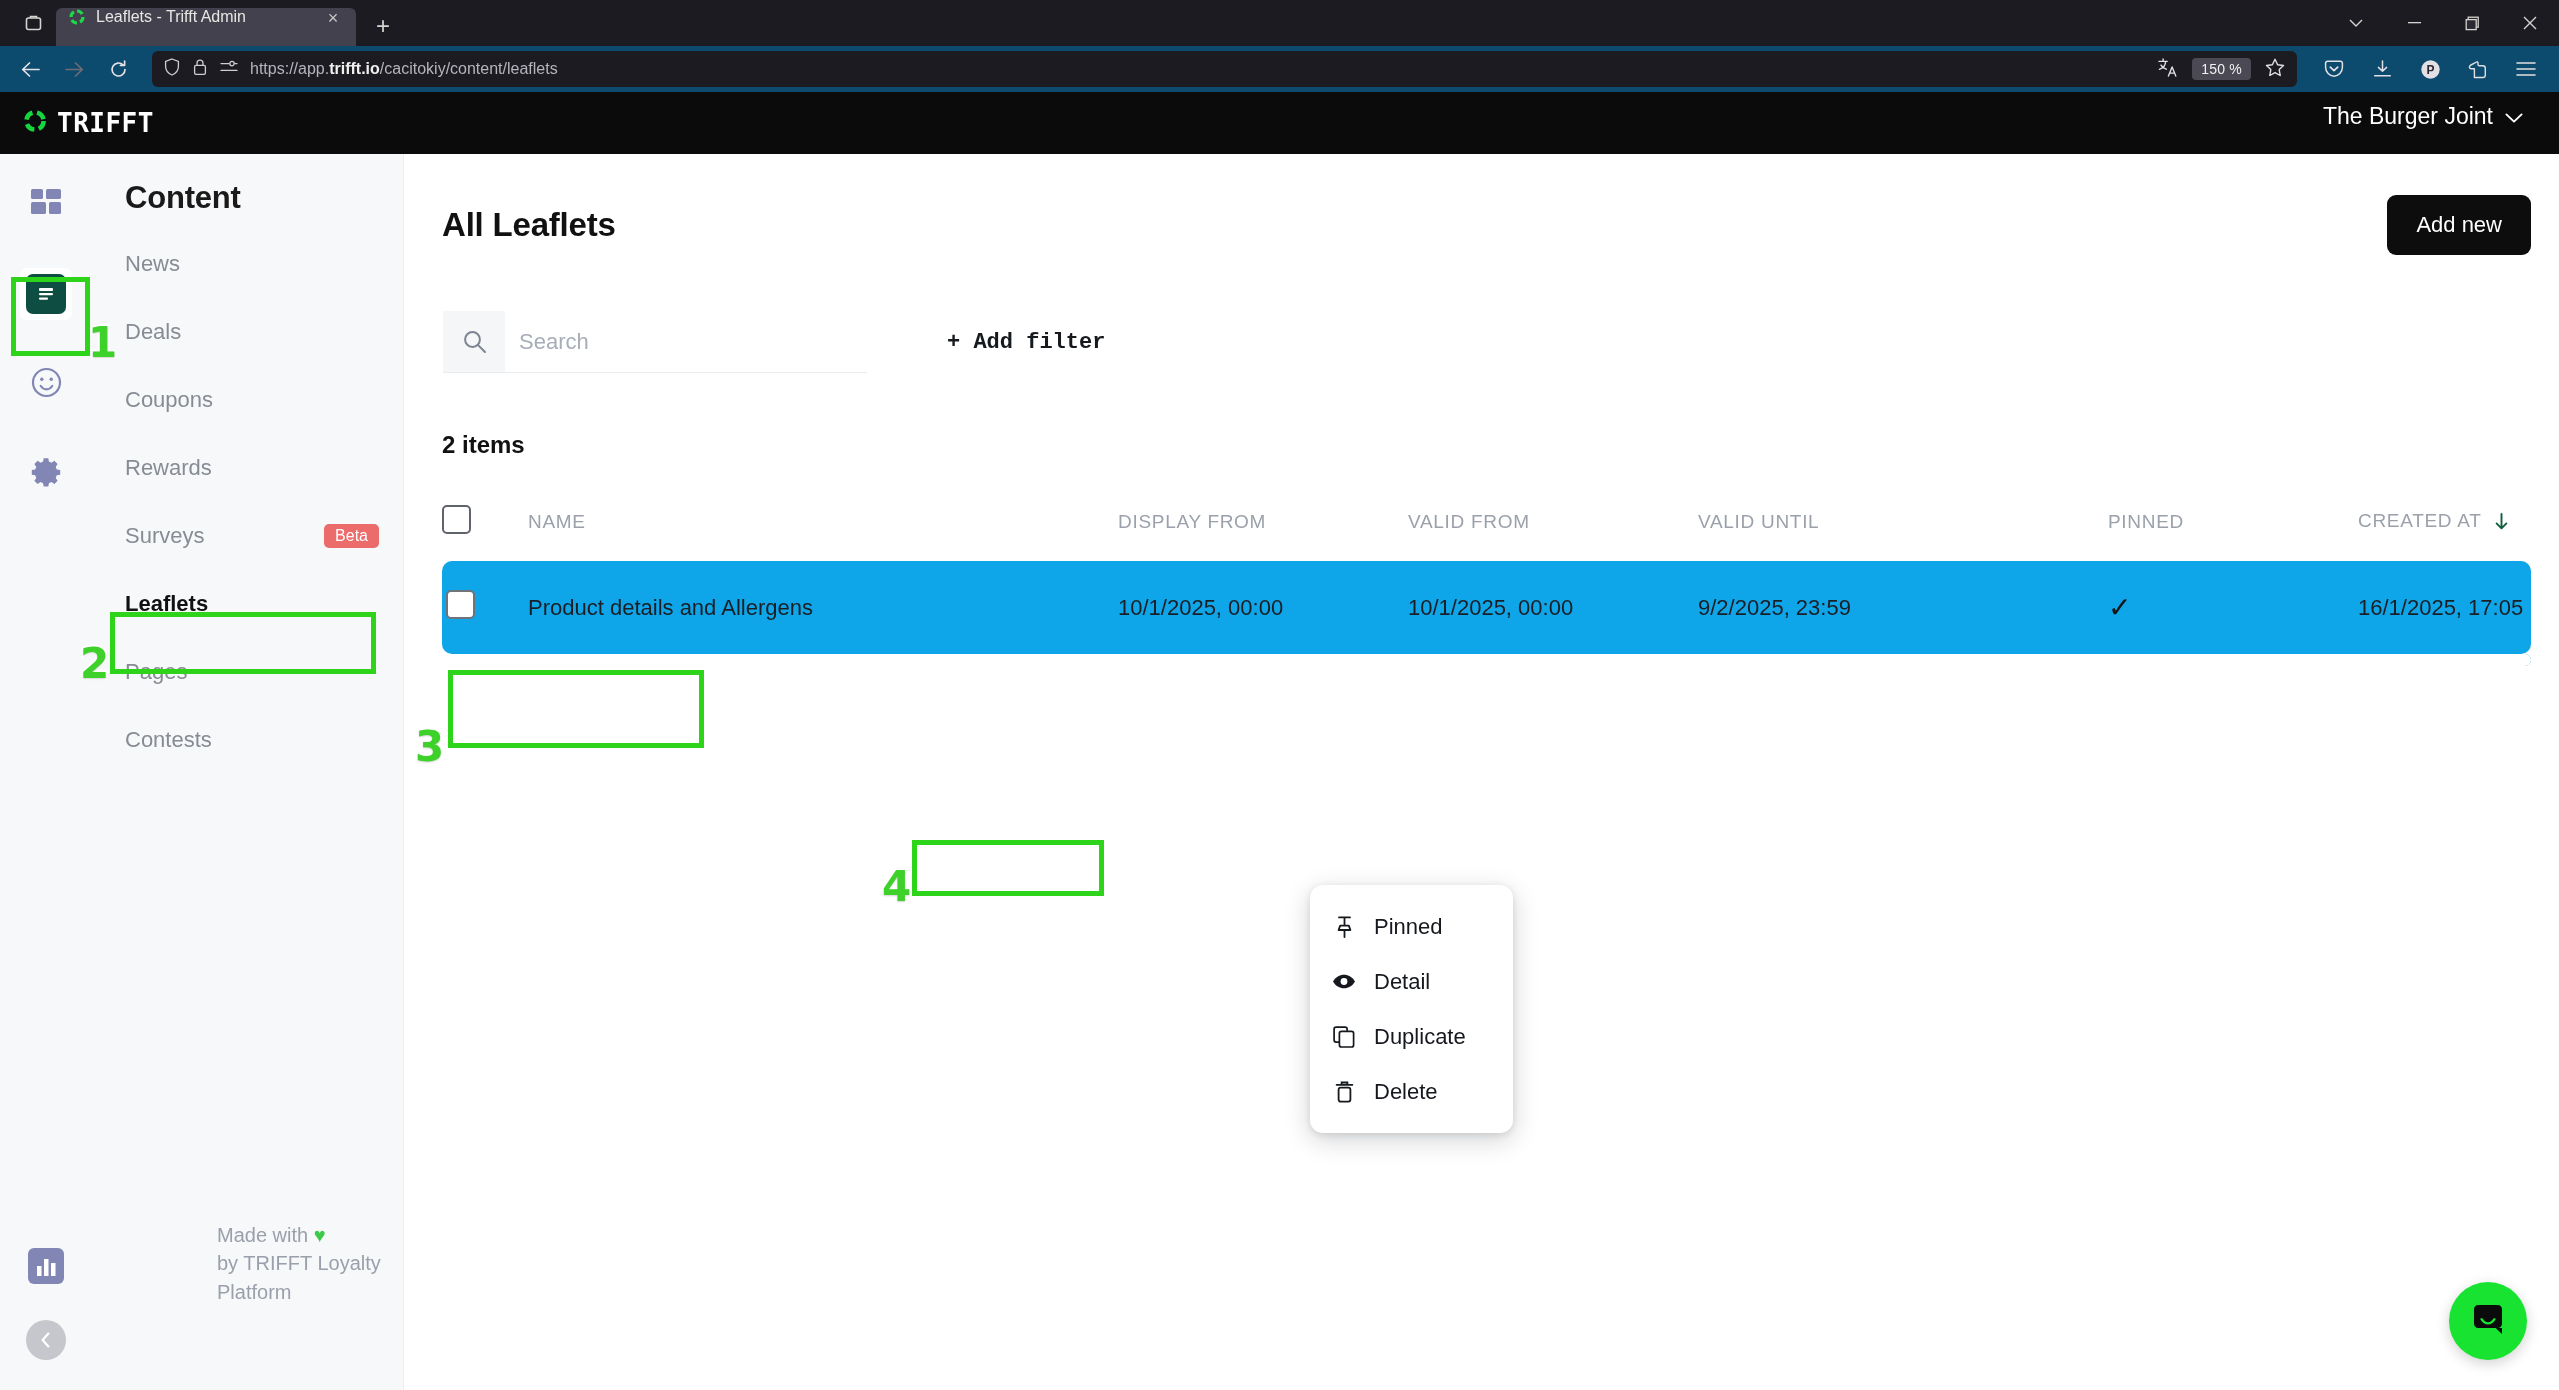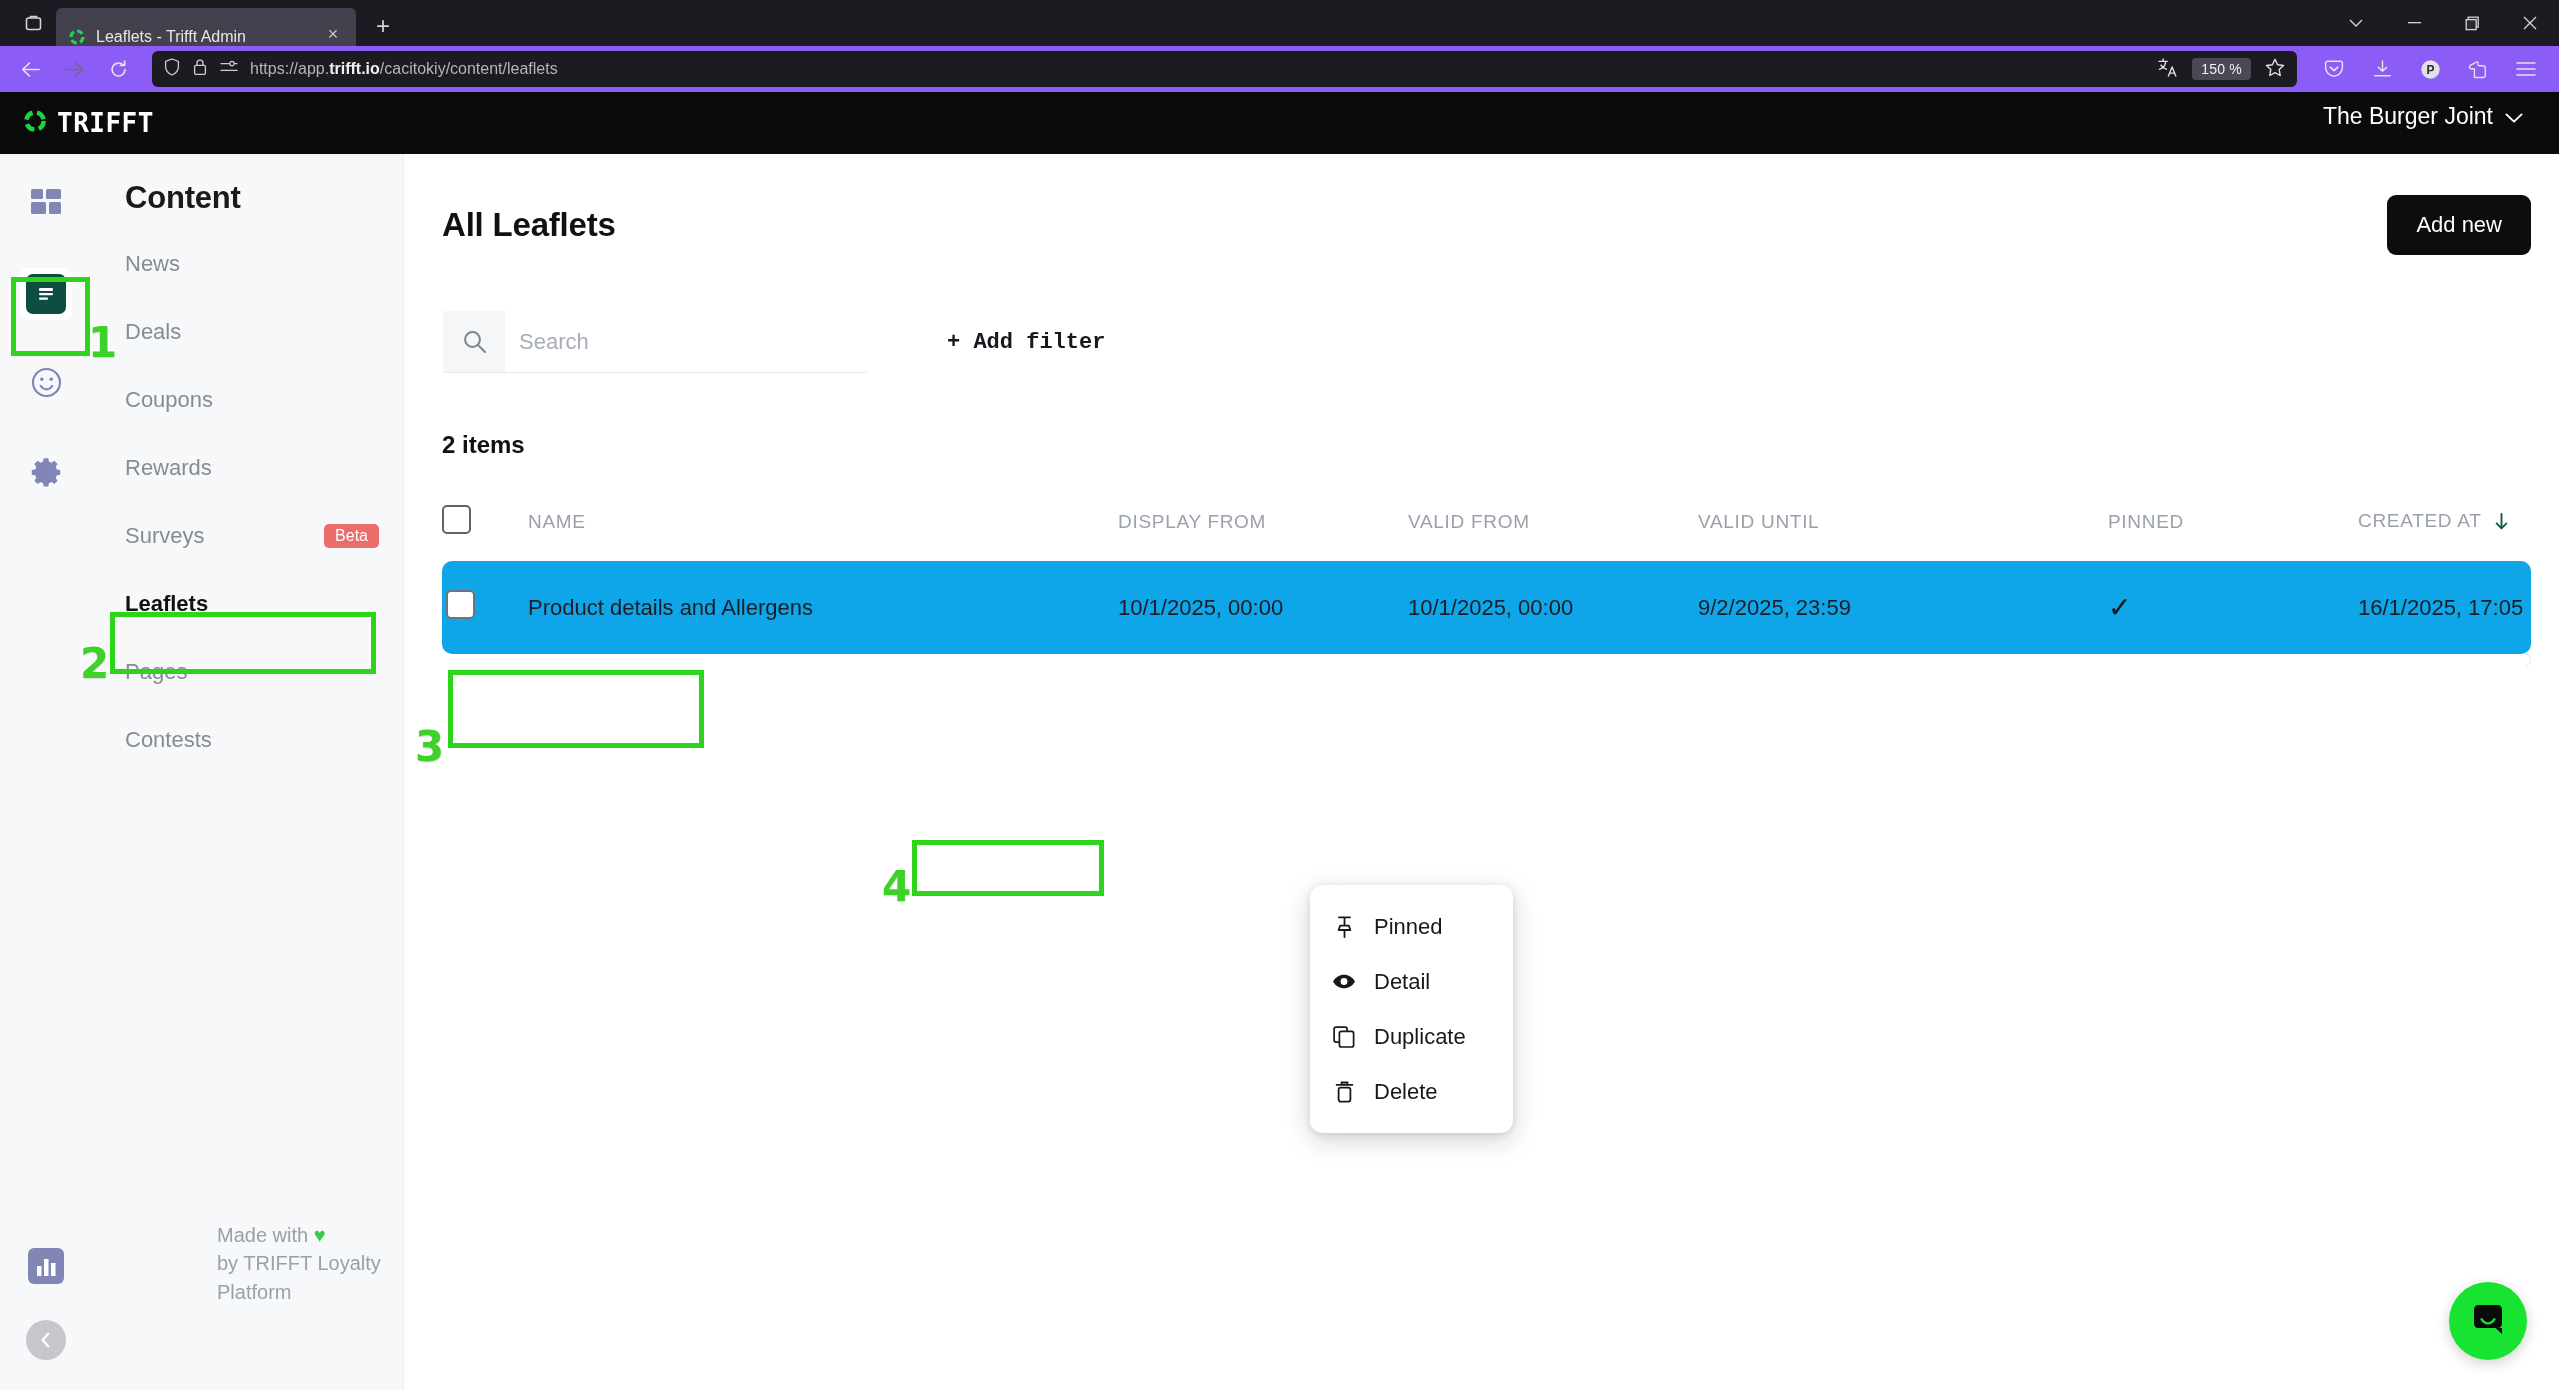--- a/index.html
+++ b/index.html
@@ -14,21 +14,21 @@
   .browser { width: 2559px; height: 1390px; position: relative; }
 
   .tabstrip {
     height: 46px; background: #1c1b22;
     display: flex; align-items: flex-end; padding-left: 10px; position: relative;
   }
   .tab-listall {
     width: 46px; height: 46px; display: flex; align-items: center; justify-content: center;
   }
   .tab {
-    display: flex; align-items: flex-end; gap: 10px;
+    display: flex; align-items: flex-start; gap: 10px;
     height: 38px; min-width: 300px; max-width: 320px;
     background: #42414d; border-radius: 6px 6px 0 0;
     padding: 0 12px; margin-bottom: 0px;
   }
   .tab-fav { width: 18px; height: 18px; flex: 0 0 18px; }
   .tab-title {
     color: #e8e6e3; font-size: 16px; white-space: nowrap; overflow: hidden;
     text-overflow: ellipsis; flex: 1;
   }
   .tab-close {
@@ -39,21 +39,21 @@
     width: 38px; height: 38px; color: #d6d4d1; font-size: 24px; line-height: 36px;
     text-align: center; margin-left: 8px;
   }
   .win-ctrls {
     position: absolute; right: 0; top: 0; height: 46px;
     display: flex; align-items: center;
   }
   .win-btn { width: 58px; height: 46px; display: flex; align-items: center; justify-content: center; color: #d6d4d1; }
 
   .navbar {
-    height: 46px; background: #8b5cf6; display: flex; align-items: center;
+    height: 46px; background: #0c4a6e; display: flex; align-items: center;
     padding: 0 10px; gap: 4px;
   }
   .nav-btn {
     width: 40px; height: 36px; display: flex; align-items: center; justify-content: center;
     color: #d6d4d1; border-radius: 4px;
   }
   .nav-btn.disabled { color: #6e6d75; }
   .urlbar {
     flex: 1; height: 36px; background: #1c1b22; border-radius: 6px;
     display: flex; align-items: center; gap: 12px; padding: 0 12px;

